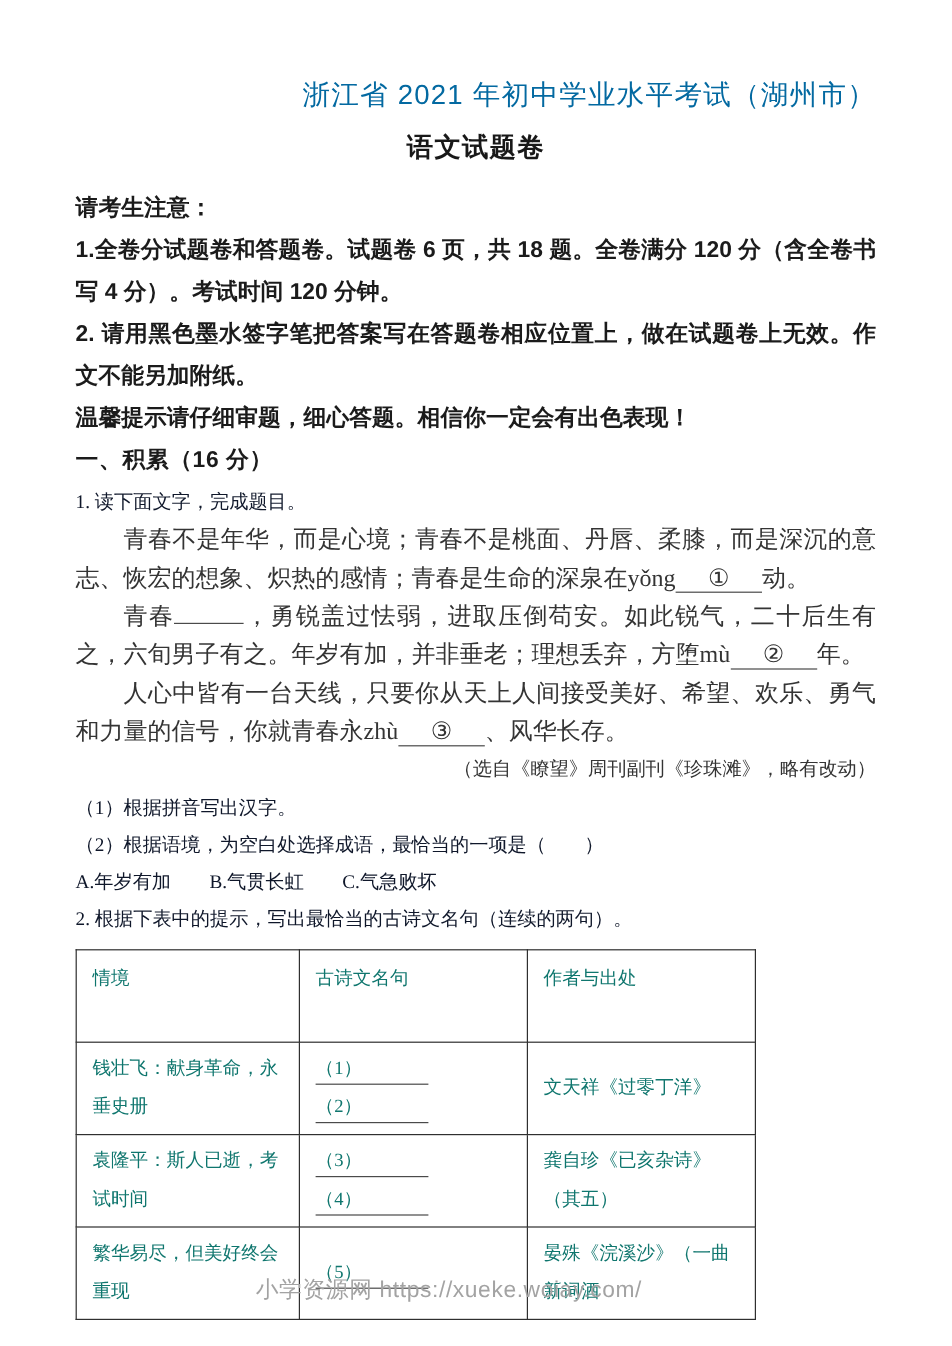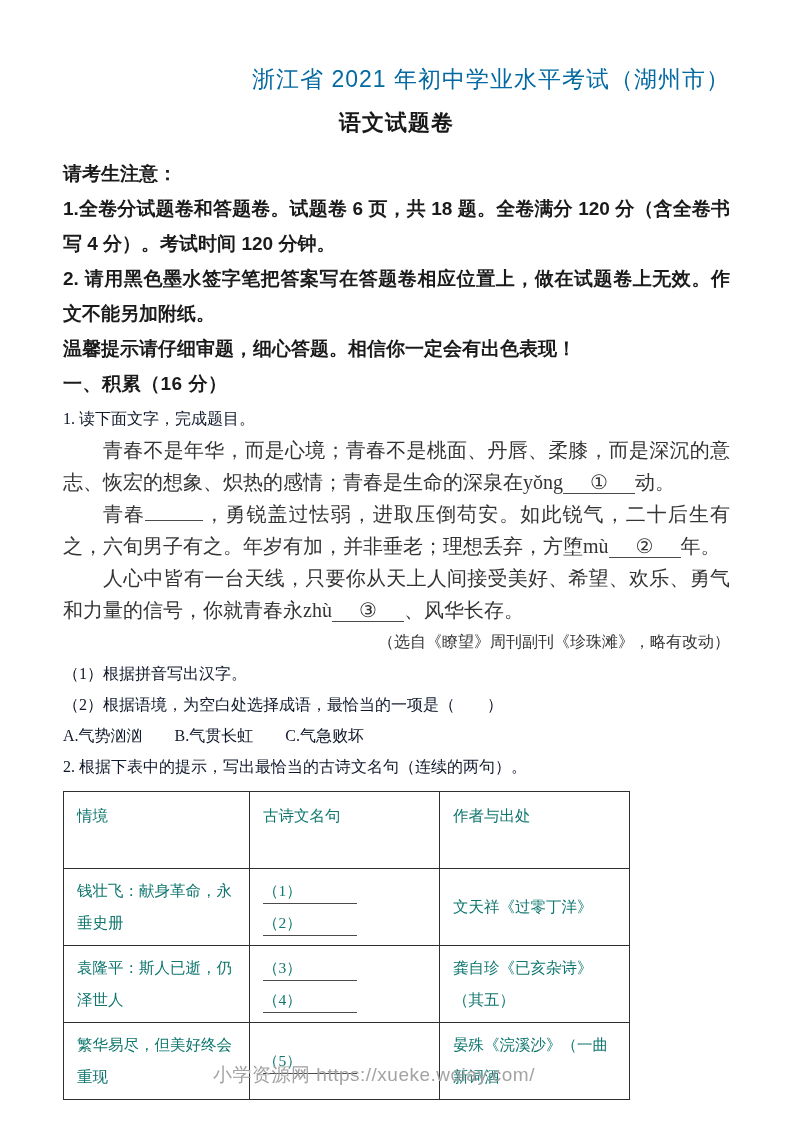--- a/index.html
+++ b/index.html
@@ -142,21 +142,21 @@
   <p class="passage"><span>青春不是年华，而是心境；青春不是桃面、丹唇、柔膝，而是深沉的意志、恢宏的想象、炽热的感情；青春是生命的深泉在yǒng</span><span class="blank-circled">①</span><span>动。</span></p>
 
   <p class="passage"><span>青春</span><span class="blank-plain"></span><span>，勇锐盖过怯弱，进取压倒苟安。如此锐气，二十后生有之，六旬男子有之。年岁有加，并非垂老；理想丢弃，方堕mù</span><span class="blank-circled">②</span><span>年。</span></p>
 
   <p class="passage"><span>人心中皆有一台天线，只要你从天上人间接受美好、希望、欢乐、勇气和力量的信号，你就青春永zhù</span><span class="blank-circled">③</span><span>、风华长存。</span></p>
 
   <p class="passage-source">（选自《瞭望》周刊副刊《珍珠滩》，略有改动）</p>
 
   <div class="q-sub">（1）根据拼音写出汉字。</div>
   <div class="q-sub">（2）根据语境，为空白处选择成语，最恰当的一项是（　　）</div>
-  <div class="q-options">A.气势汹汹　　B.气贯长虹　　C.气急败坏</div>
+  <div class="q-options">A.年岁有加　　B.气贯长虹　　C.气急败坏</div>
 
   <div class="q2-intro">2. 根据下表中的提示，写出最恰当的古诗文名句（连续的两句）。</div>
 
   <table class="shiju">
     <colgroup>
         <col class="c1">
         <col class="c2">
         <col class="c3">
       </colgroup>
     <tbody>
@@ -167,21 +167,21 @@
     </tr>
     <tr class="r1">
       <td>钱壮飞：献身革命，永垂史册</td>
       <td class="cell-blanks">
         <div><span class="tblank"><span>（1）</span><span class="ext"></span></span></div>
         <div><span class="tblank"><span>（2）</span><span class="ext"></span></span></div>
       </td>
       <td>文天祥《过零丁洋》</td>
     </tr>
     <tr class="r2">
-      <td>袁隆平：斯人已逝，仍泽世人</td>
+      <td>袁隆平：斯人已逝，考试时间</td>
       <td class="cell-blanks">
         <div><span class="tblank"><span>（3）</span><span class="ext"></span></span></div>
         <div><span class="tblank"><span>（4）</span><span class="ext"></span></span></div>
       </td>
       <td>龚自珍《已亥杂诗》（其五）</td>
     </tr>
     <tr class="r3">
       <td>繁华易尽，但美好终会重现</td>
       <td class="cell-blanks">
         <div><span class="tblank"><span>（5）</span><span class="ext"></span></span></div>

